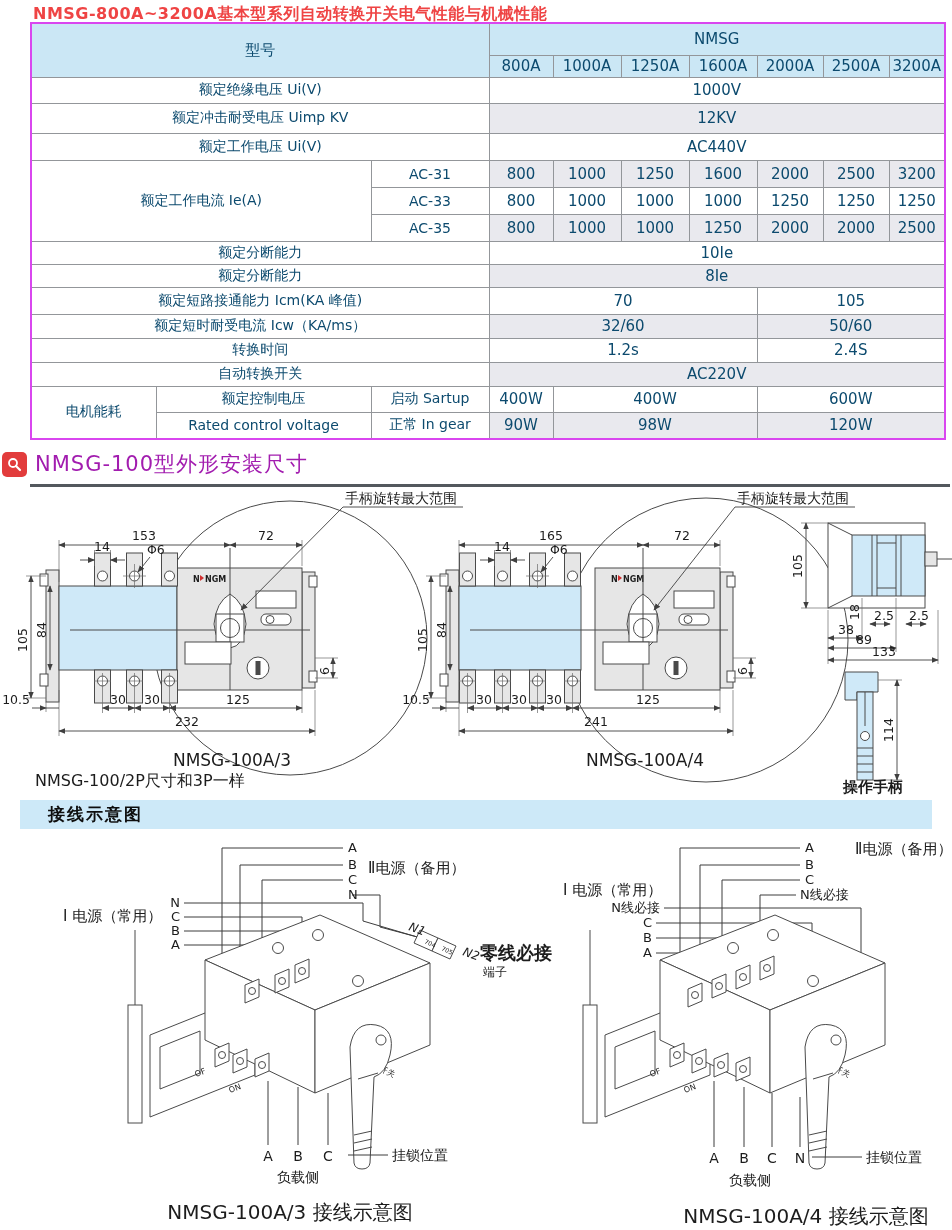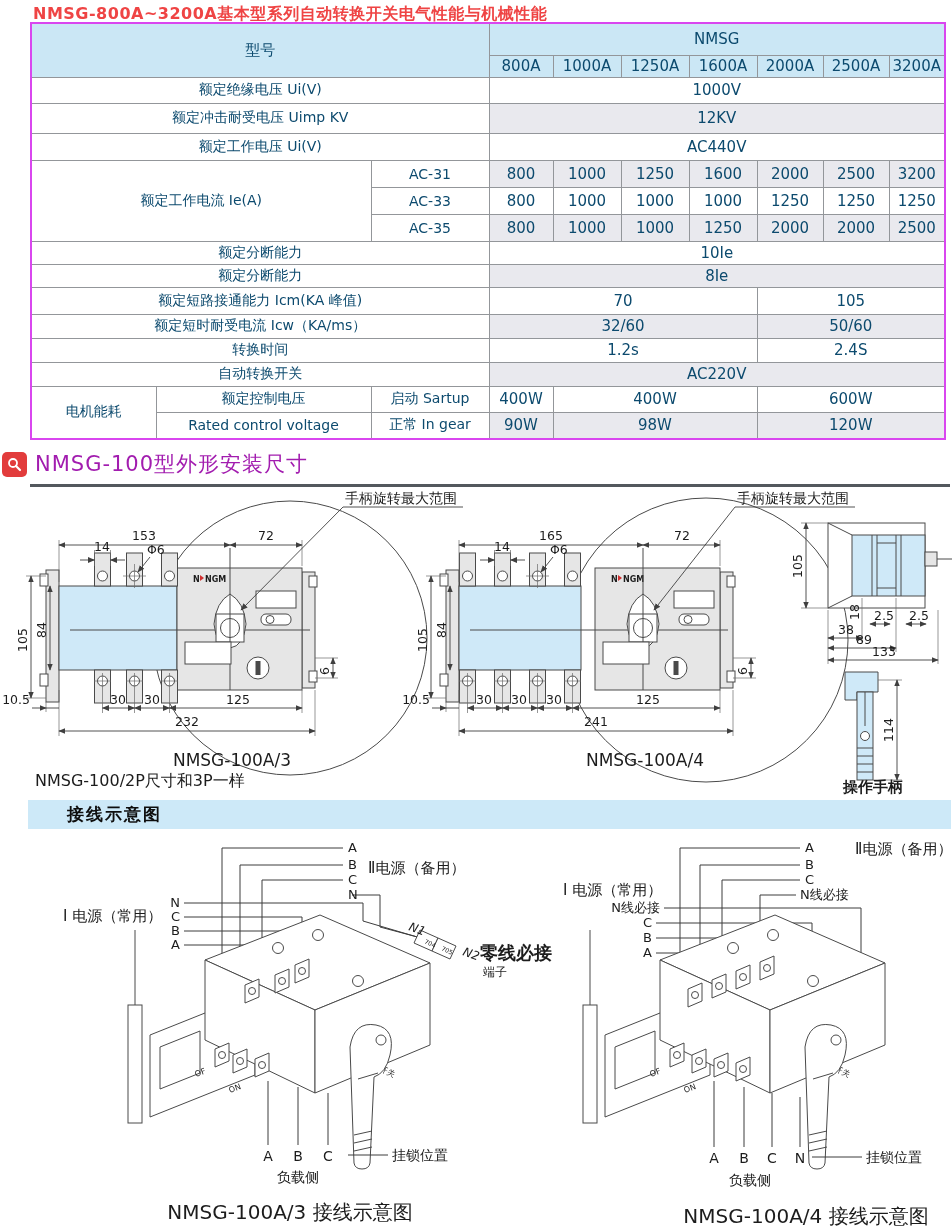--- a/index.html
+++ b/index.html
@@ -15,22 +15,22 @@
   #spec-table td.hd{background:#cbe7f5;}
   #spec-table td.lbl{background:#fff;font-size:14px;}
   #spec-table tr.alt td.v{background:#e9e9ee;}
   #spec-table td.v{background:#fff;margin-left:28px;}
   
   #dim-section-header{position:absolute;left:2px;top:450px;display:flex;align-items:center;}
   #dim-icon{width:25px;height:25px;border-radius:5px;background:#e23c3c;display:flex;align-items:center;justify-content:center;}
   #dim-title{margin-left:8px;font-size:21px;color:#a21caf;letter-spacing:1px;}
   #dim-rule{position:absolute;left:30px;top:484px;width:920px;height:3px;background:#53585d;}
   
-  #wiring-bar{position:absolute;left:28px;top:800px;width:912px;height:29px;background:#cde9f8;
-              display:flex;align-items:center;padding-left:11px;}
+  #wiring-bar{position:absolute;left:20px;top:800px;width:912px;height:29px;background:#cde9f8;
+              display:flex;align-items:center;}
   #wiring-bar span{margin-left:28px;font-size:17px;font-weight:bold;color:#0e0e0e;letter-spacing:2px;}
   
   svg{position:absolute;left:0;}
   #dims-svg{top:490px;}
   #wiring-svg{top:835px;}
   svg text{font-family:"DejaVu Sans","Liberation Sans",sans-serif;fill:#1c1c1c;}
   .out{stroke:#4a4a4a;stroke-width:1;fill:none;}
   .wout{stroke:#4a4a4a;stroke-width:1;fill:#fff;}
   .gfill{stroke:#4a4a4a;stroke-width:1;fill:#e6e6e6;}
   .bfill{stroke:#4a4a4a;stroke-width:1;fill:#cfe9f8;}

